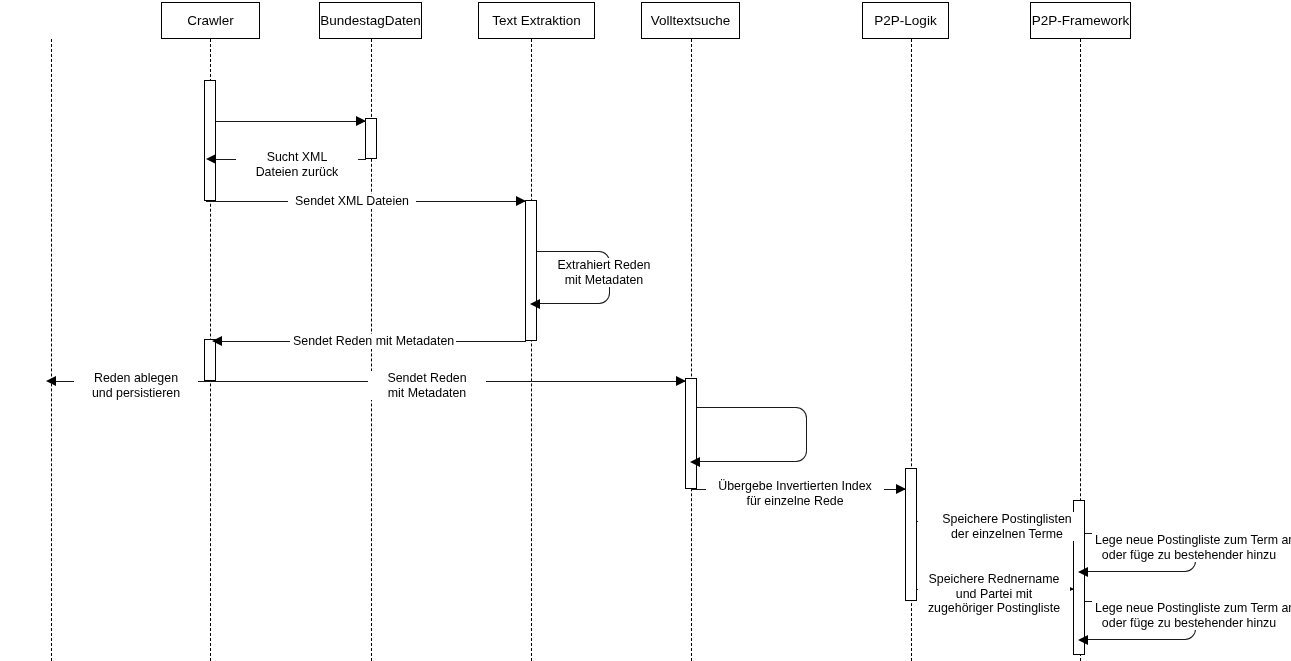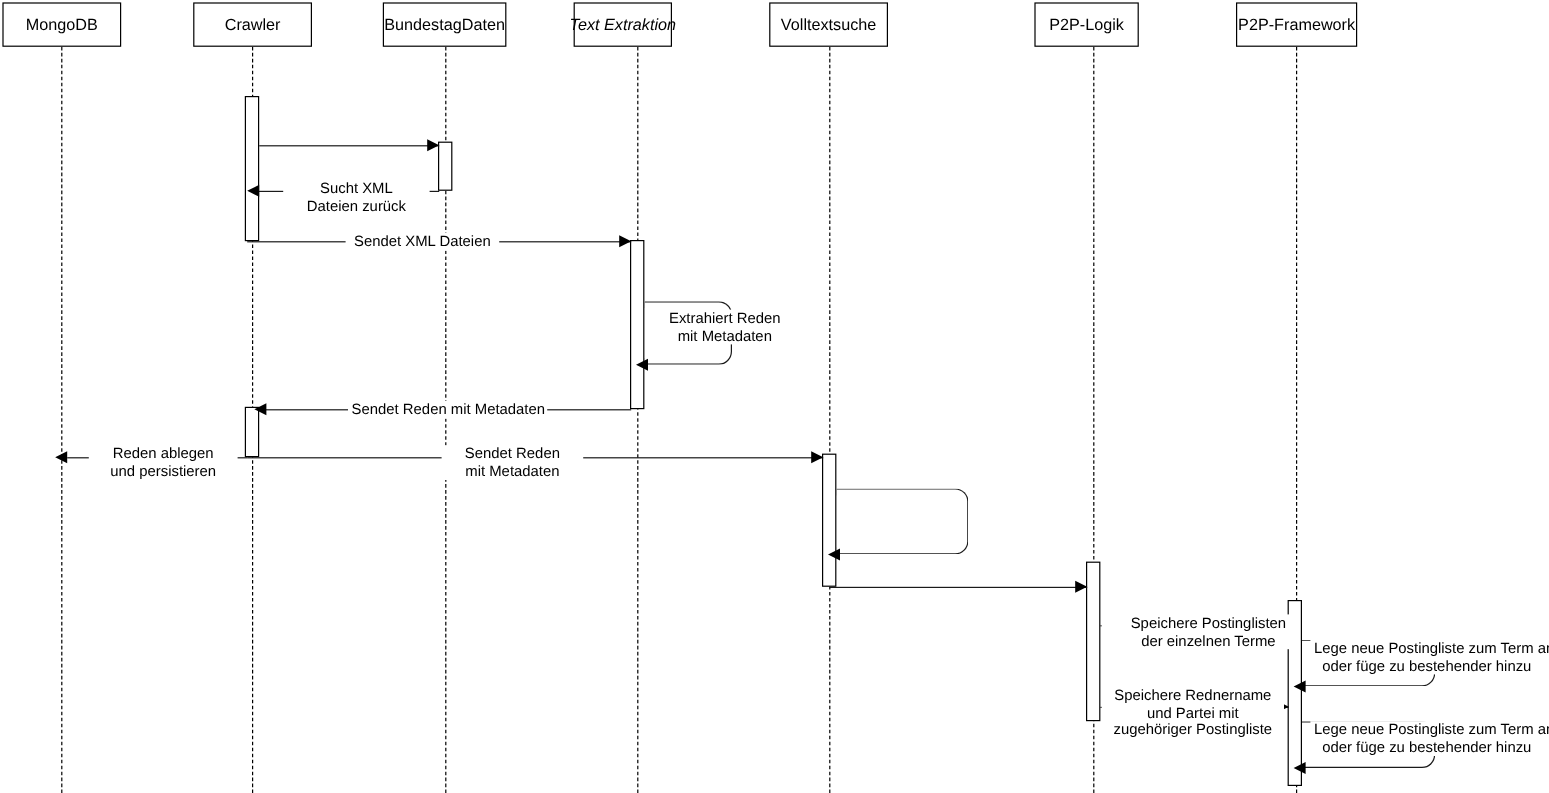--- a/index.html
+++ b/index.html
@@ -65,30 +65,27 @@
 <div id="canvas">
 
   <div class="lifeline-dash" style="left:51px;  top:39px; height:622px;"></div>
   <div class="lifeline-dash" style="left:210px; top:39px; height:622px;"></div>
   <div class="lifeline-dash" style="left:371px; top:39px; height:622px;"></div>
   <div class="lifeline-dash" style="left:531px; top:39px; height:622px;"></div>
   <div class="lifeline-dash" style="left:691px; top:39px; height:622px;"></div>
   <div class="lifeline-dash" style="left:911px; top:39px; height:622px;"></div>
   <div class="lifeline-dash" style="left:1080px;top:39px; height:622px;"></div>
 
-  <div class="lifeline-box" style="left:2px;   top:2px; width:99px;  height:37px;">
-      <span>MongoDB</span>
-    </div>
   <div class="lifeline-box" style="left:319px; top:2px; width:103px; height:37px;">
       <span>BundestagDaten</span>
     </div>
   <div class="lifeline-box" style="left:161px; top:2px; width:99px;  height:37px;">
       <span>Crawler</span>
     </div>
-  <div class="lifeline-box" style="left:478px; top:2px; width:82px; height:37px;font-style:italic;">
+  <div class="lifeline-box" style="left:478px; top:2px; width:117px; height:37px;">
       <span>Text Extraktion</span>
     </div>
   <div class="lifeline-box" style="left:641px; top:2px; width:99px;  height:37px;">
       <span>Volltextsuche</span>
     </div>
   <div class="lifeline-box" style="left:862px; top:2px; width:87px;  height:37px;">
       <span>P2P-Logik</span>
     </div>
   <div class="lifeline-box" style="left:1030px;top:2px; width:101px; height:37px;">
       <span>P2P-Framework</span>
@@ -143,20 +140,24 @@
   <div class="msg-label" style="left:368px; top:371px; width:112px;">
     <div>Sendet Reden</div>
     <div>mit Metadaten</div>
   </div>
 
   <div class="self-loop" style="left:697px; top:407px; width:110px; height:55px;"></div>
   <div class="arrow-head arrow-left" style="left:690px; top:457px;"></div>
 
   <div class="msg-line" style="left:691px; top:489px; width:215px;"></div>
   <div class="arrow-head arrow-right" style="left:896px; top:484px;"></div>
+  <div class="msg-label" style="left:706px; top:479px; width:172px;">
+    <div>Übergebe Invertierten Index</div>
+    <div>für einzelne Rede</div>
+  </div>
 
   <div class="msg-line" style="left:917px; top:521px; width:157px;"></div>
   <div class="arrow-head arrow-right" style="left:1064px; top:516px;"></div>
   <div class="msg-label" style="left:918px; top:512px; width:146px;padding-left:16px;">
     <div>Speichere Postinglisten</div>
     <div>der einzelnen Terme</div>
   </div>
 
   <div class="self-loop" style="left:1085px; top:533px; width:111px; height:39px;"></div>
   <div class="arrow-head arrow-left" style="left:1078px; top:567px;"></div>

